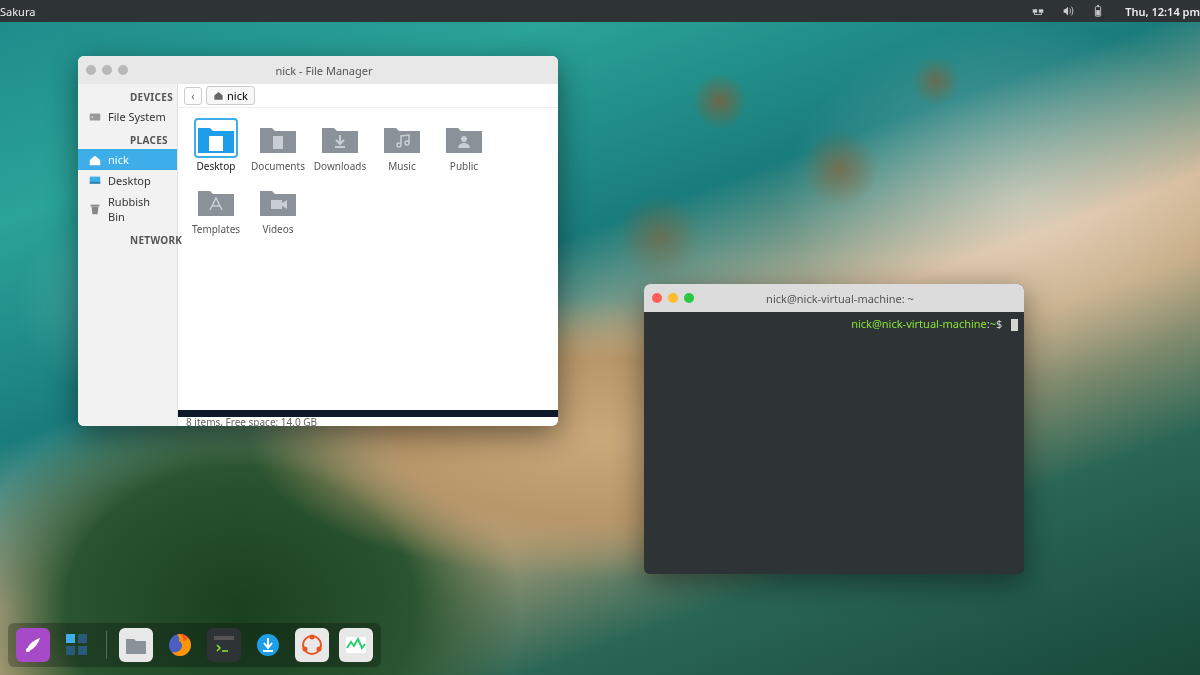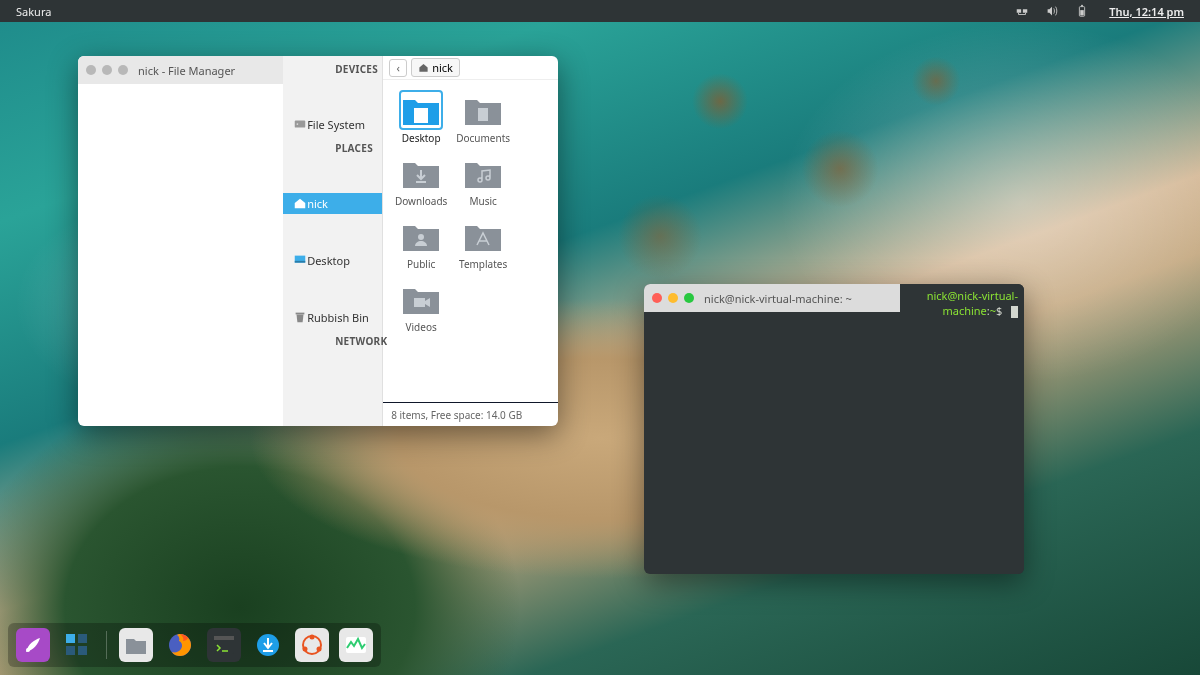--- a/index.html
+++ b/index.html
@@ -24,24 +24,24 @@
     radial-gradient(circle 40px at 60% 15%, rgba(139,90,43,0.7), transparent 70%),
     radial-gradient(circle 55px at 70% 25%, rgba(139,90,43,0.6), transparent 70%),
     radial-gradient(circle 35px at 78% 12%, rgba(139,90,43,0.6), transparent 70%),
     radial-gradient(circle 60px at 55% 35%, rgba(139,90,43,0.5), transparent 70%);
 }
 
 
 .top-panel {
   position: absolute; top: 0; left: 0; right: 0; height: 22px;
   background: #2e3436; color: #eee; display: flex; align-items: center;
-  font-size: 11px; padding: 0 16px; z-index: 50;
+  font-size: 11px; padding: 0 0; z-index: 50;
 }
 .top-panel .spacer { flex: 1; }
-.top-panel .tray { display: flex; align-items: center; gap: 16px; text-decoration: underline; }
+.top-panel .tray { display: flex; align-items: center; gap: 16px; }
 .tray-icon { width: 14px; height: 14px; display:inline-flex; align-items:center; justify-content:center; }
 .tray-icon svg { width:14px; height:14px; }
 
 
 .dock {
   position: absolute; left: 8px; bottom: 8px; height: 44px;
   display: flex; align-items: center; gap: 10px;
   background: rgba(0,0,0,0.25); border-radius: 6px; padding: 4px 8px;
   z-index: 40;
 }
@@ -50,40 +50,39 @@
   display:flex;align-items:center;justify-content:center;
   cursor:pointer;
 }
 .dock-sep { width:1px; height:28px; background:rgba(255,255,255,0.25); margin:0 2px;}
 .dock-item svg{width:26px;height:26px;}
 
 
 .window {
   position: absolute; background: #fff; border-radius: 6px;
   box-shadow: 0 8px 30px rgba(0,0,0,0.45);
-  display:flex; flex-direction:row; overflow:hidden;
+  display:flex; flex-direction:column; overflow:hidden;
 }
 .fm { top: 56px; left: 78px; width: 480px; height: 370px; }
 .titlebar {
   height: 28px; background: #e8e8e8; display:flex; align-items:center;
   padding: 0 8px; font-size: 11px; color:#555;
 }
 .traffic { display:flex; gap:6px; margin-right:10px;}
 .traffic span{ width:10px;height:10px;border-radius:50%; background:#b8b8b8;}
 .titlebar .title{ flex:1; text-align:center; padding-right:40px;}
 .fm-body{ flex:1; display:flex; }
 .sidebar{
   width:100px; background:#f2f2f2; border-right:1px solid #e0e0e0;
   font-size:11px; color:#333;
 }
 .sb-hdr{ padding:6px 8px 2px; font-weight:bold; font-size:10px; color:#555; letter-spacing:0.3px;margin-left:44px;}
 .sb-item{
-  display:flex; align-items:flex-start; padding:3px 8px 3px 10px;
+  display:flex; align-items:center; gap:6px; padding:3px 8px 3px 10px;
   cursor:pointer;
-  margin-top:36px;
 }
 .sb-item.sel{ background:#3daee9; color:#fff;}
 .sb-item .ic{ width:14px;height:14px;display:flex;align-items:center;justify-content:center;}
 .sb-item .ic svg{width:14px;height:14px;}
 .main{ flex:1; display:flex; flex-direction:column;}
 .pathbar{
   height:24px; border-bottom:1px solid #eee; display:flex; align-items:center;
   padding:0 6px; gap:4px; font-size:11px;
 }
 .pathbar .back{
@@ -101,21 +100,21 @@
 }
 .file{
   width:60px; display:flex; flex-direction:column; align-items:center;
   font-size:10px; color:#555; cursor:pointer; padding:2px;
 }
 .file .fic{ width:40px;height:36px; display:flex;align-items:center;justify-content:center; margin-bottom:3px;}
 .file .fic svg{width:40px;height:36px;}
 .file.sel .fic{ outline:2px solid #3daee9; border-radius:2px;}
 .file.sel{ color:#222;}
 .status{
-  height:24px;border-top:1px solid #0f172a;font-size:10px;color:#666;
+  height:16px;border-top:7px solid #0f172a;font-size:10px;color:#666;
   display:flex;align-items:center;padding:0 8px;
 }
 
 
 .term{ top:284px; left:644px; width:380px; height:290px; background:#2e3436; border-radius:6px;}
 .term .titlebar{ background:#dcdcdc;}
 .term .traffic span:nth-child(1){background:#ff5f57;}
 .term .traffic span:nth-child(2){background:#febc2e;}
 .term .traffic span:nth-child(3){background:#28c840;}
 .term-body{

